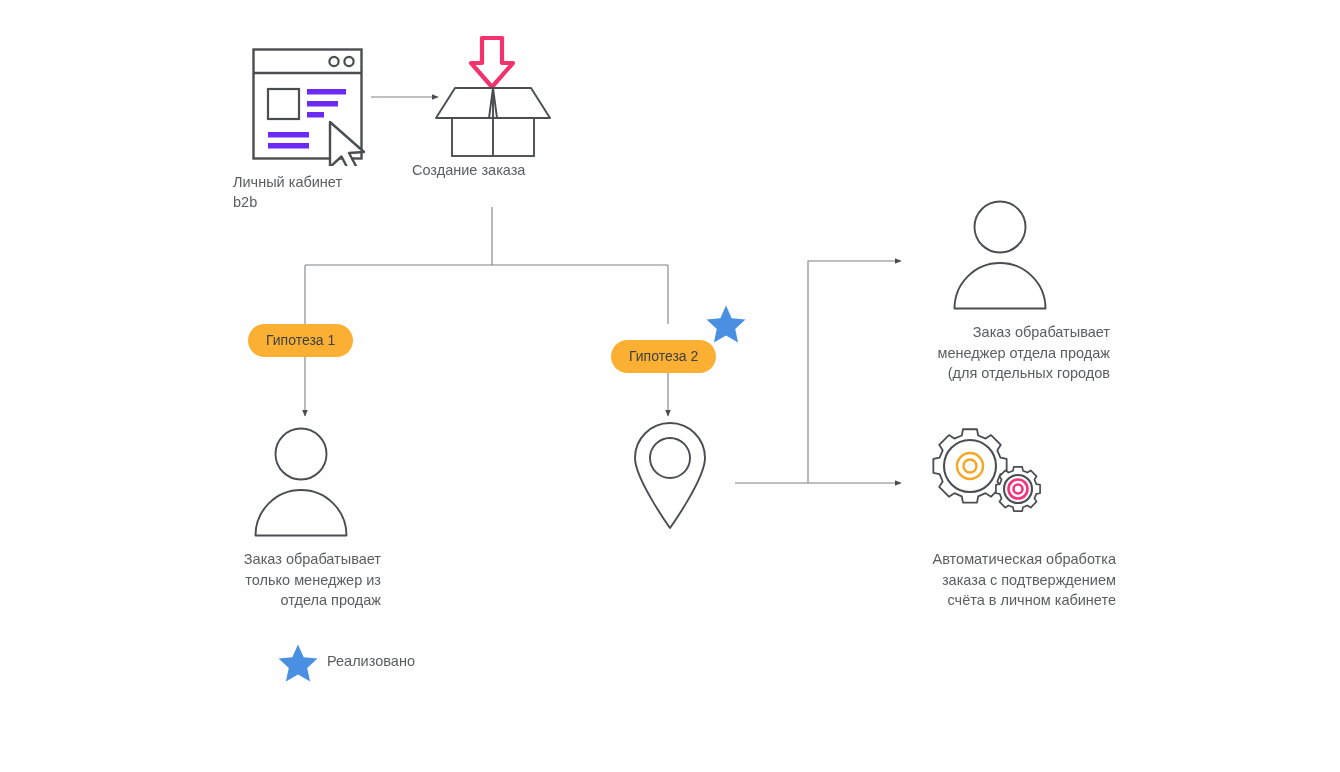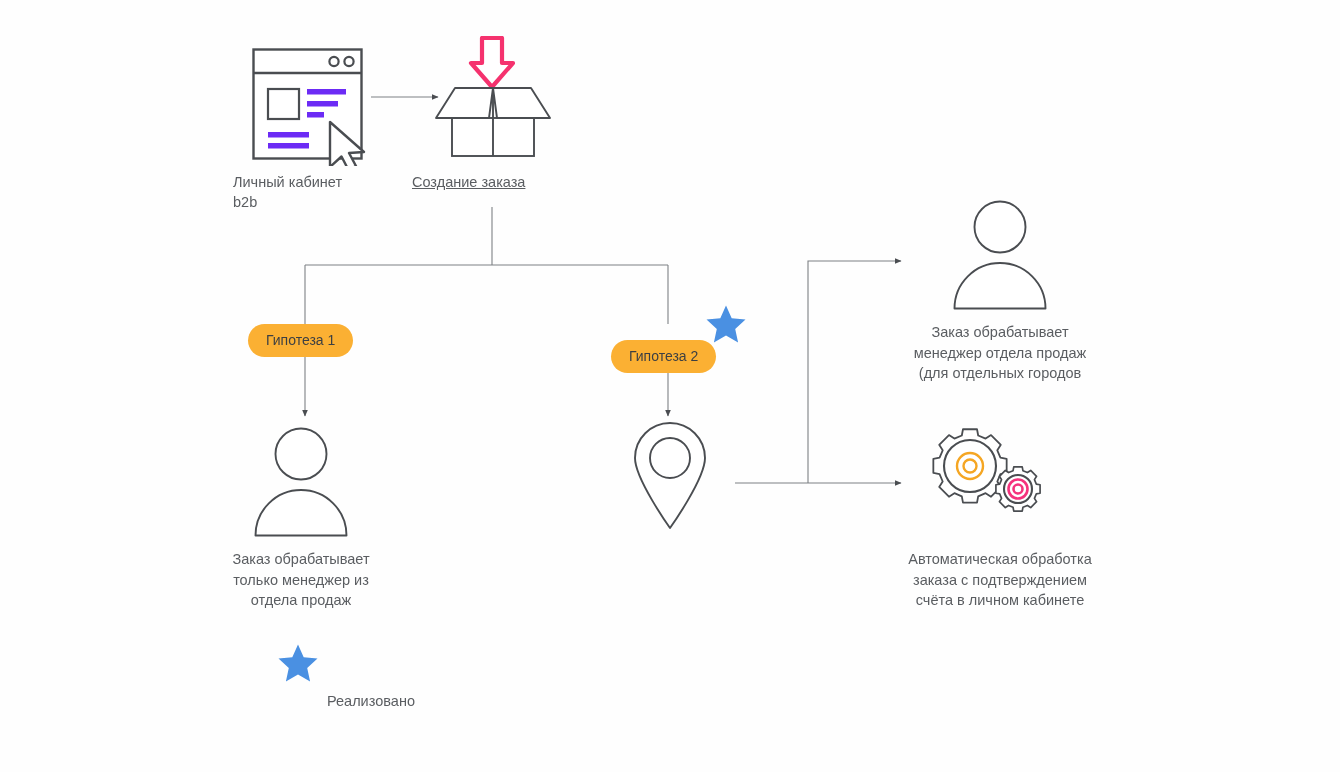--- a/index.html
+++ b/index.html
@@ -21,21 +21,21 @@
   .node-label {
     position: absolute;
     text-align: left;
     font-size: 14.5px;
     line-height: 20px;
     color: #5a5d61;
     white-space: pre-line;
   }
   .caption {
     position: absolute;
-    text-align: center;
+    text-align: right;
     font-size: 14.5px;
     line-height: 20.5px;
     color: #5a5d61;
     white-space: pre-line;
   }
   .badge {
     position: absolute;
     background: #fbb033;
     color: #3c3f43;
     font-size: 14px;
@@ -43,21 +43,20 @@
     border-radius: 18px;
     padding: 9px 18px 10px 18px;
     text-align: left;
     white-space: nowrap;
     z-index: 4;
   }
   .legend-text {
     position: absolute;
     font-size: 14.5px;
     color: #5a5d61;
-    margin-top: 40px;
   }
   .footer-title {
     position: absolute;
     width: 100%;
     text-align: center;
     font-size: 20px;
     color: #b9bcc0;
     letter-spacing: 0.2px;
   }
   svg.layer {
@@ -187,21 +186,21 @@
 
   <div class="icon-abs" style="left:277px; top:643px; width:42px; height:40px;">
     <svg width="42" height="40" viewBox="0 0 42 40">
       <path d="M21,1.5 L26.7,14.2 L40.5,15.6 L30.2,24.9 L33.1,38.5 L21,31.6 L8.9,38.5 L11.8,24.9 L1.5,15.6 L15.3,14.2 Z" fill="#4a90e2"></path>
     </svg>
   </div>
 
   <div class="node-label" style="left:233px; top:172px; width:160px;">Личный кабинет
 b2b</div>
 
-  <div class="node-label" style="left:412px; top:172px; width:162px;text-decoration:underline;">Создание заказа</div>
+  <div class="node-label" style="left:412px; top:160px; width:162px;">Создание заказа</div>
 
   <div class="badge" style="left:248px; top:324px;">Гипотеза 1</div>
 
   <div class="badge" style="left:611px; top:340px;">Гипотеза 2</div>
 
   <div class="caption" style="left:221px; top:549px; width:160px;">Заказ обрабатывает
 только менеджер из
 отдела продаж</div>
 
 

